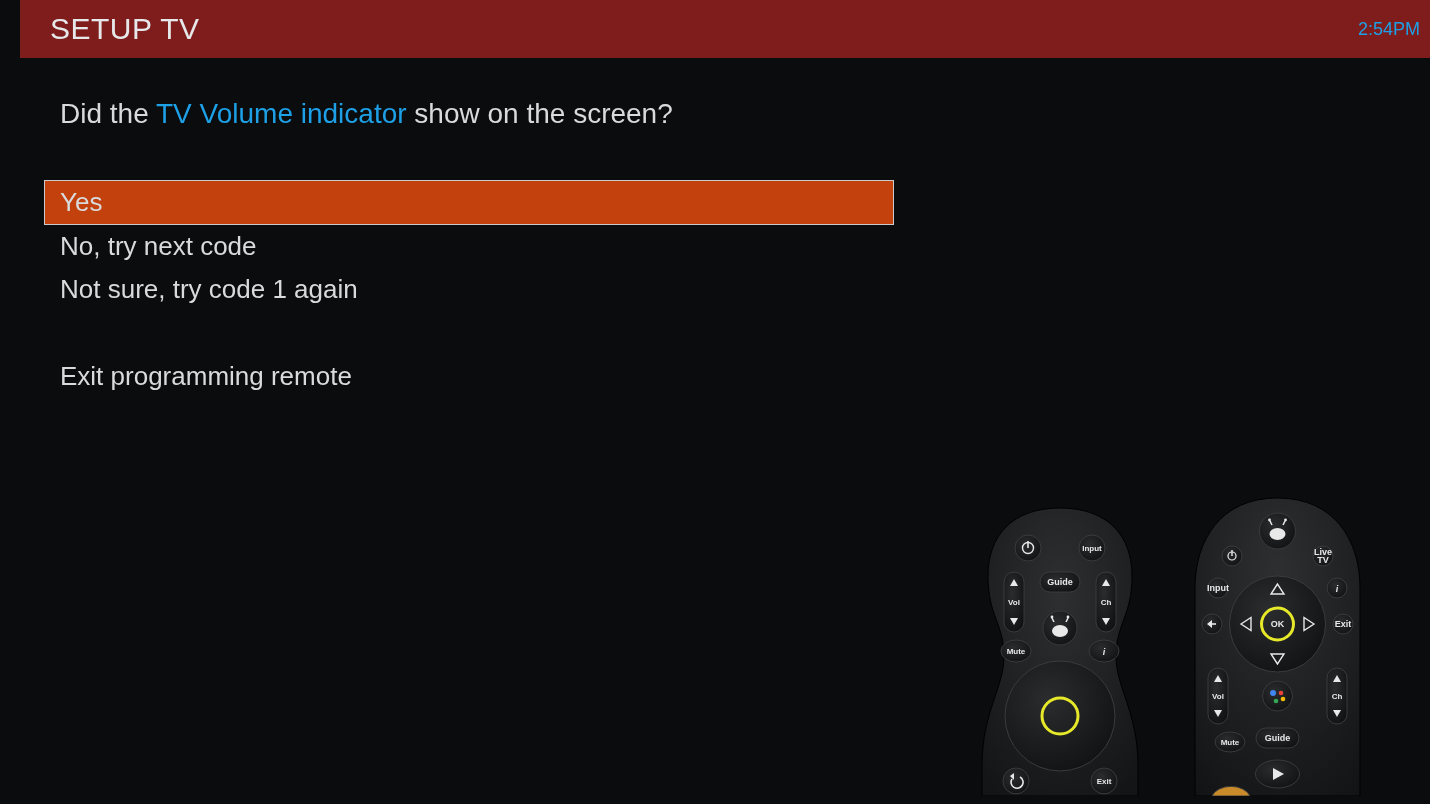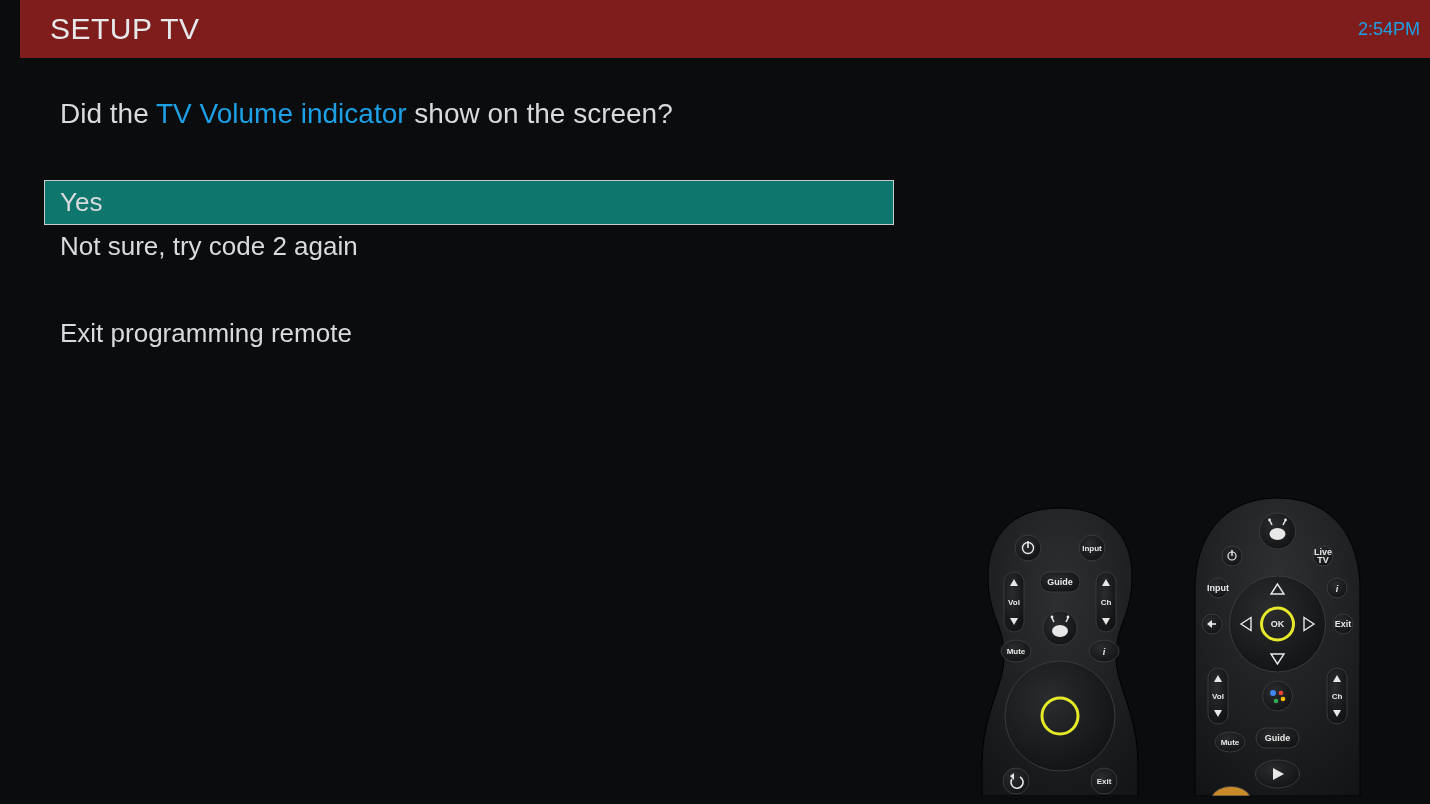--- a/index.html
+++ b/index.html
@@ -49,21 +49,21 @@
     width: 850px;
     margin-left: -16px;
   }
   .option {
     font-size: 26px;
     font-weight: 300;
     padding: 6px 16px;
     color: #d8dadb;
   }
   .option.selected {
-    background: #0f766e;
+    background: #c2410c;
     border: 1px solid #c9cbcc;
     padding: 6px 15px;
   }
   .gap { height: 44px; }
   .remotes-wrap {
     position: absolute;
     bottom: 8px;
     right: 65px;
     display: flex;
     align-items: flex-end;
@@ -92,21 +92,22 @@
   <div class="header-time">2:54PM</div>
 </div>
 
 <div class="content">
   <div class="question">
     <span>Did the </span><span class="hl">TV Volume indicator</span><span> show on the screen?</span>
   </div>
 
   <div class="options">
     <div class="option selected">Yes</div>
-    <div class="option">Not sure, try code 2 again</div>
+    <div class="option">No, try next code</div>
+    <div class="option">Not sure, try code 1 again</div>
     <div class="gap"></div>
     <div class="option">Exit programming remote</div>
   </div>
 </div>
 
 <div class="remotes-wrap">
 
   <div class="remote">
     <svg width="160" height="290" viewBox="0 0 160 290">
       <defs>

